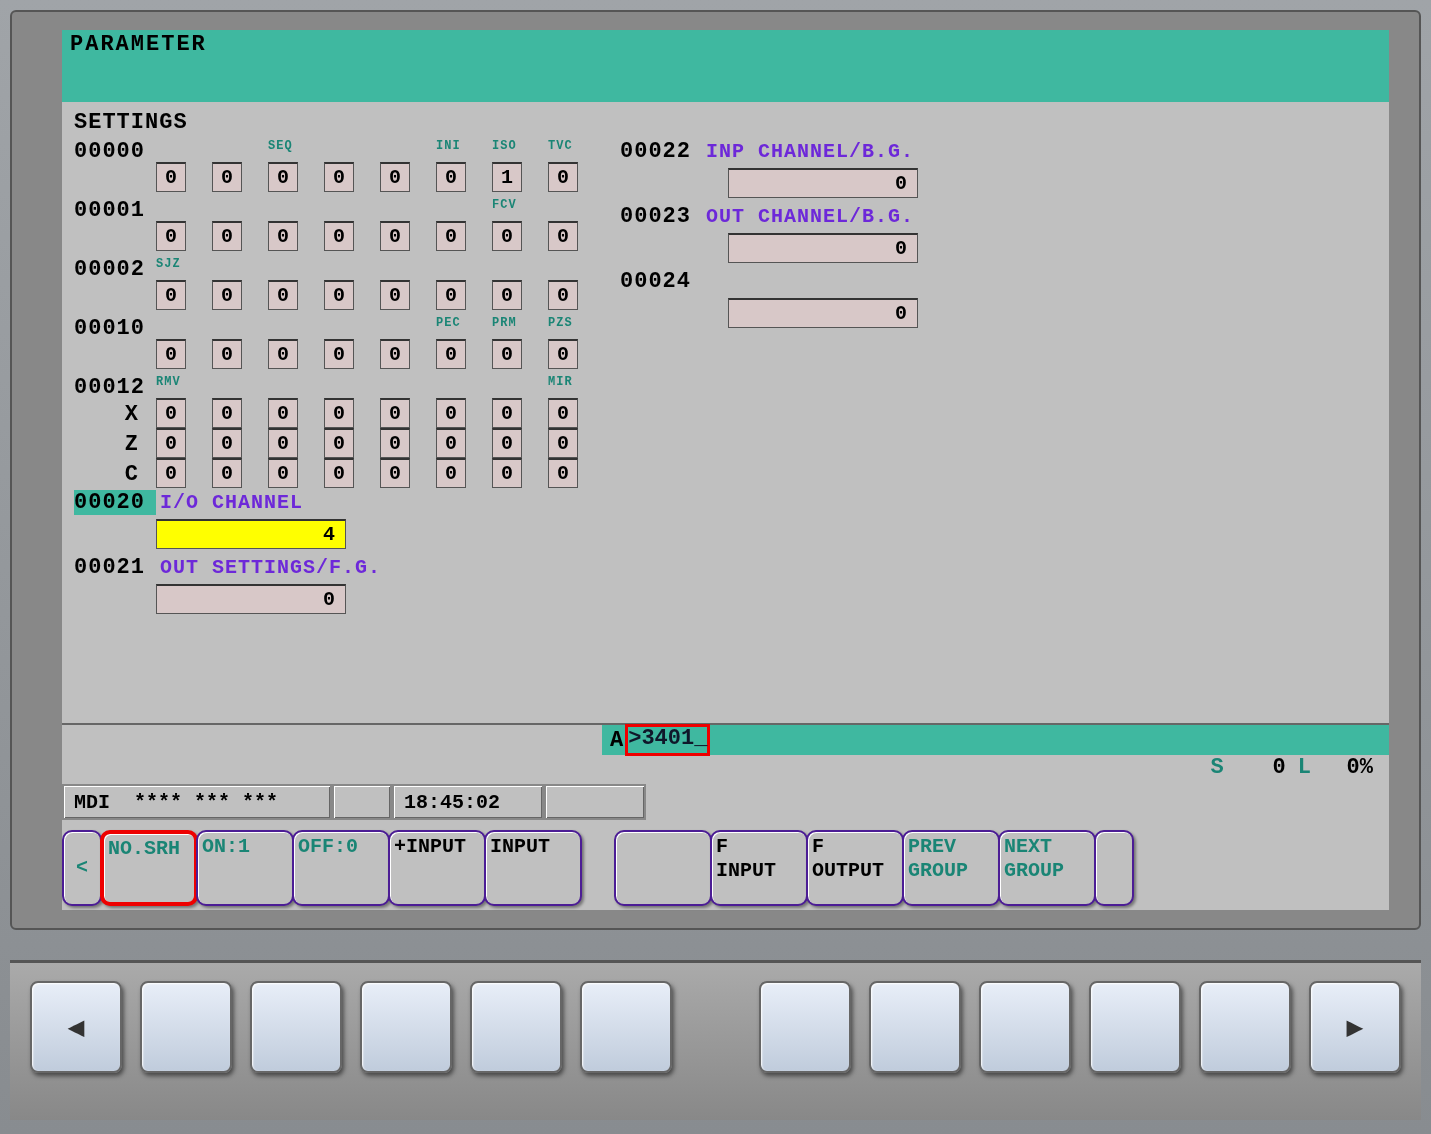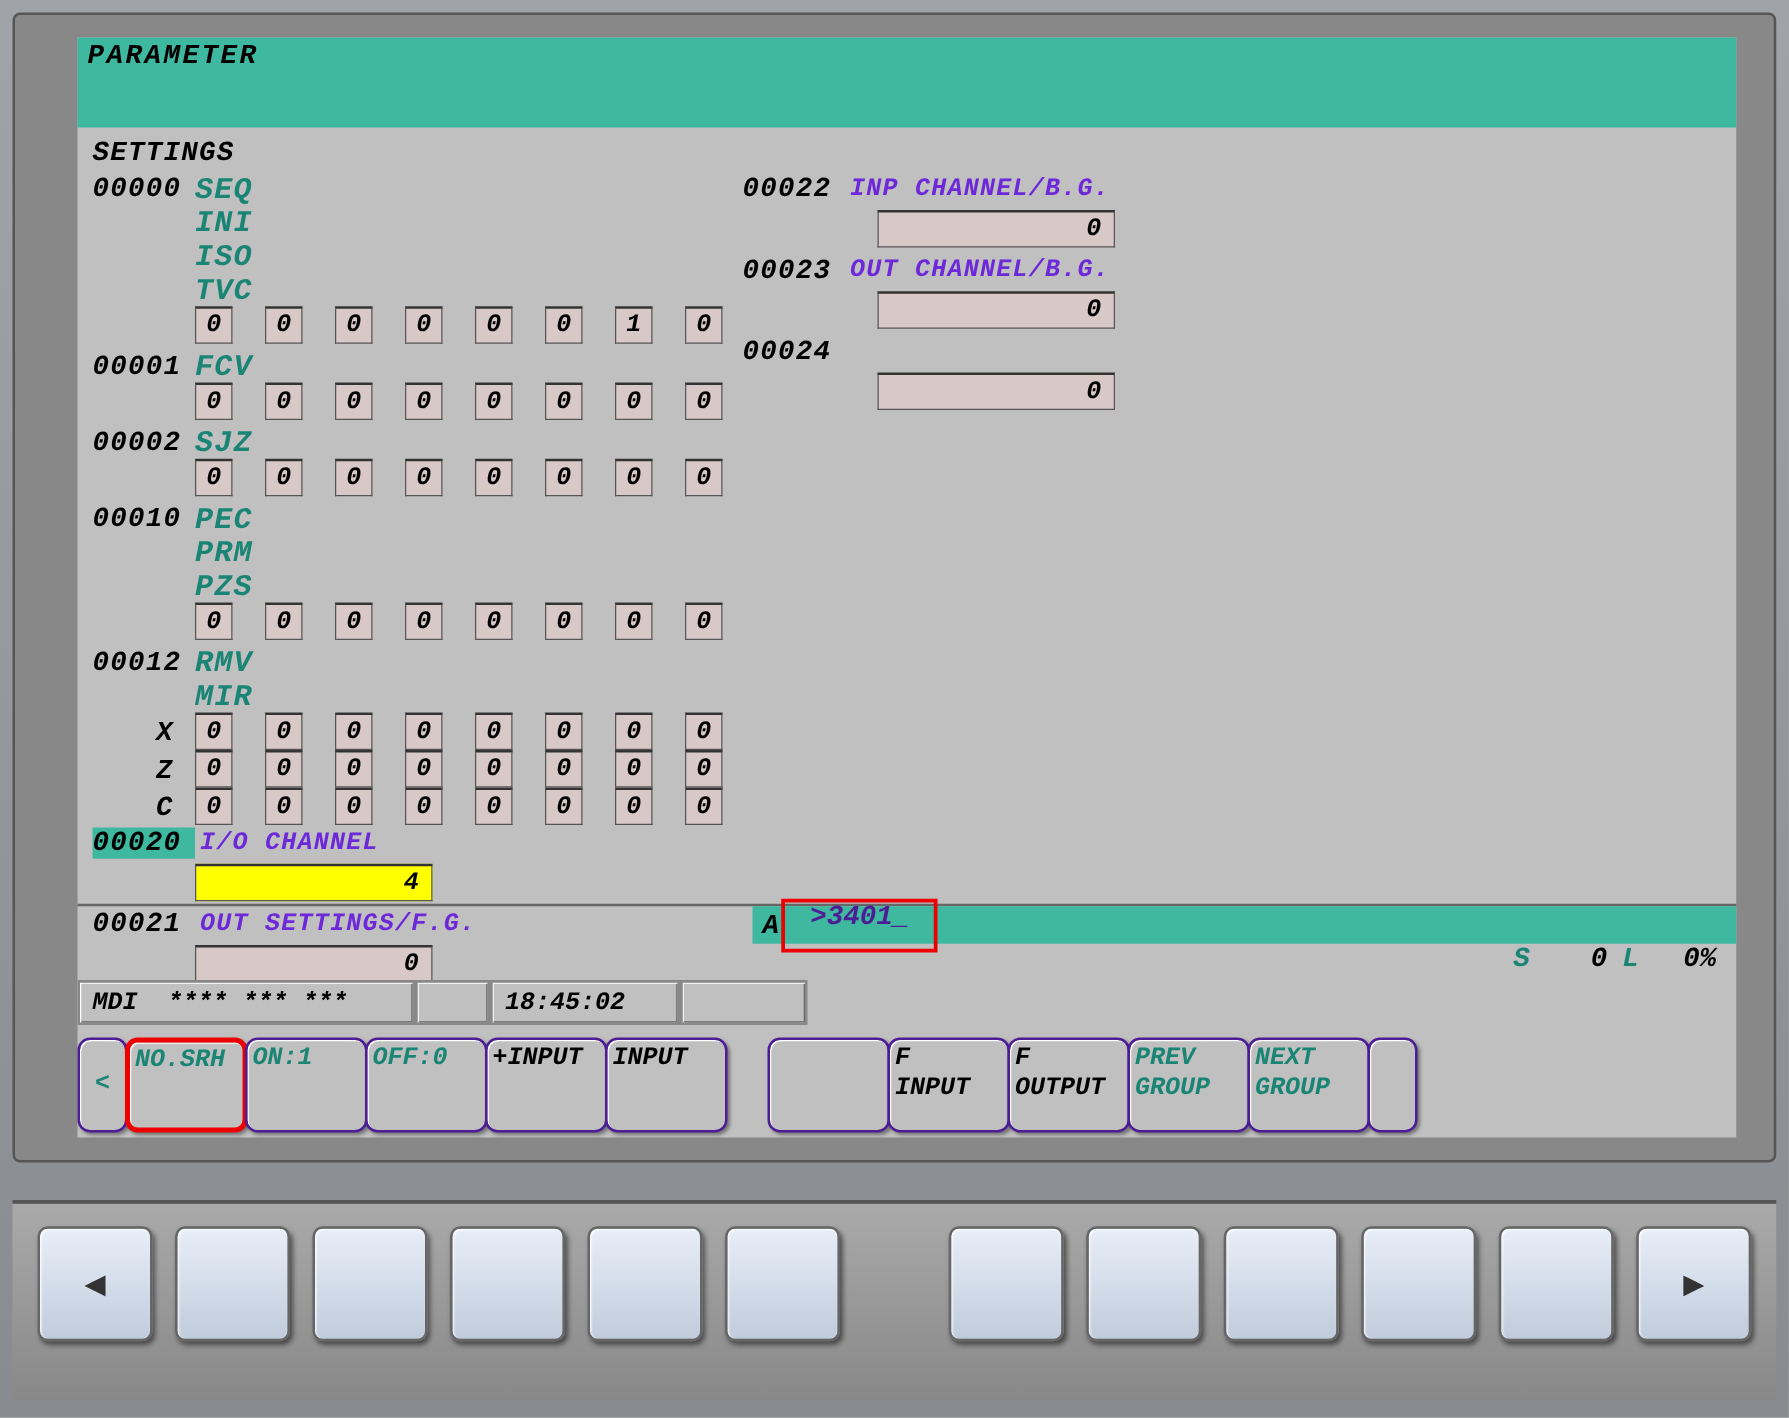--- a/index.html
+++ b/index.html
@@ -23,21 +23,20 @@
     background: #888;
     padding: 18px 30px 10px 50px;
     height: 920px;
     border: 2px solid #555;
     border-radius: 6px;
   }
   .screen {
     background: #c0c0c0;
     height: 880px;
     position: relative;
-    font-style: italic;
   }
   .title-bar {
     background: #3fb8a0;
     height: 72px;
     display: flex;
     position: relative;
   }
   .title-left {
     font-size: 22px;
     color: #000;
@@ -73,23 +72,22 @@
   .param-num {
     width: 82px;
     color: #000;
     font-size: 22px;
     letter-spacing: 1px;
   }
   .param-num.sel { background: #3fb8a0; }
   .param-label-row {
     display: flex;
     color: #1a8575;
-    font-size: 24px;
+    font-size: 12px;
     letter-spacing: 1px;
-    flex-direction: column;
   }
   .label-cell {
     width: 56px;
     text-align: left;
     color: #1a8575;
   }
   .bit-row {
     display: flex;
     margin-left: 82px;
     gap: 26px;
@@ -160,25 +158,25 @@
     margin-right: 0;
     height: 30px;
     display: flex;
     align-items: center;
     padding-left: 8px;
     font-size: 22px;
     position: relative;
   }
   .input-a { color: #000; margin-right: 2px; }
   .input-val {
-    color: #4c1d95;
+    color: #0f172a;
     border: 3px solid #e00;
-    padding: 0 20px;
+    padding: 0 0;
     display: inline-block;
-    height: 43px;
+    height: 32px;
     line-height: 24px;
   }
   .status-line {
     display: flex;
     justify-content: flex-end;
     padding: 0 16px 4px 0;
     font-size: 22px;
     gap: 12px;
   }
   .status-s { color: #1a8575; }

